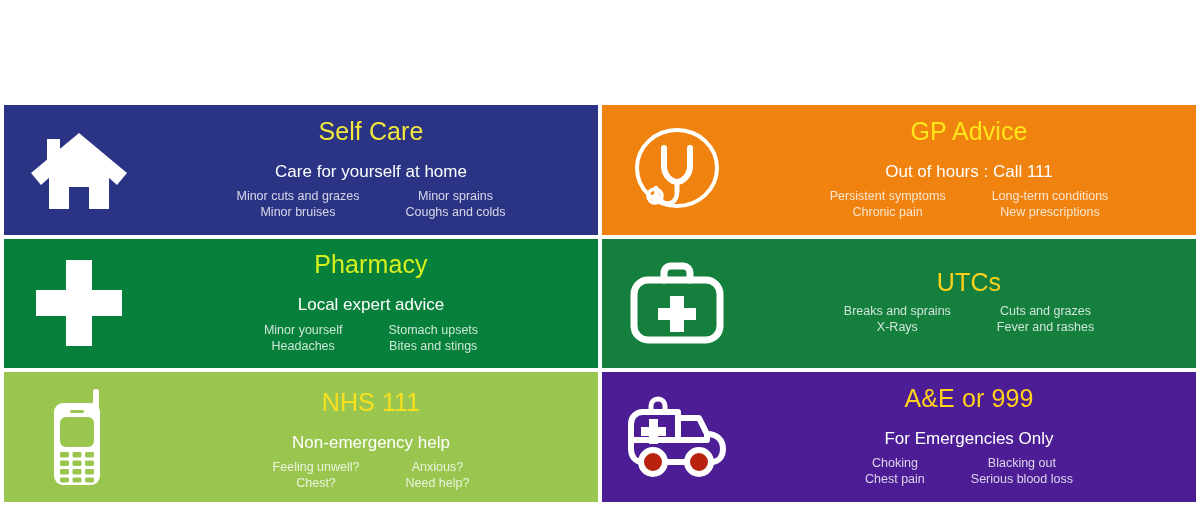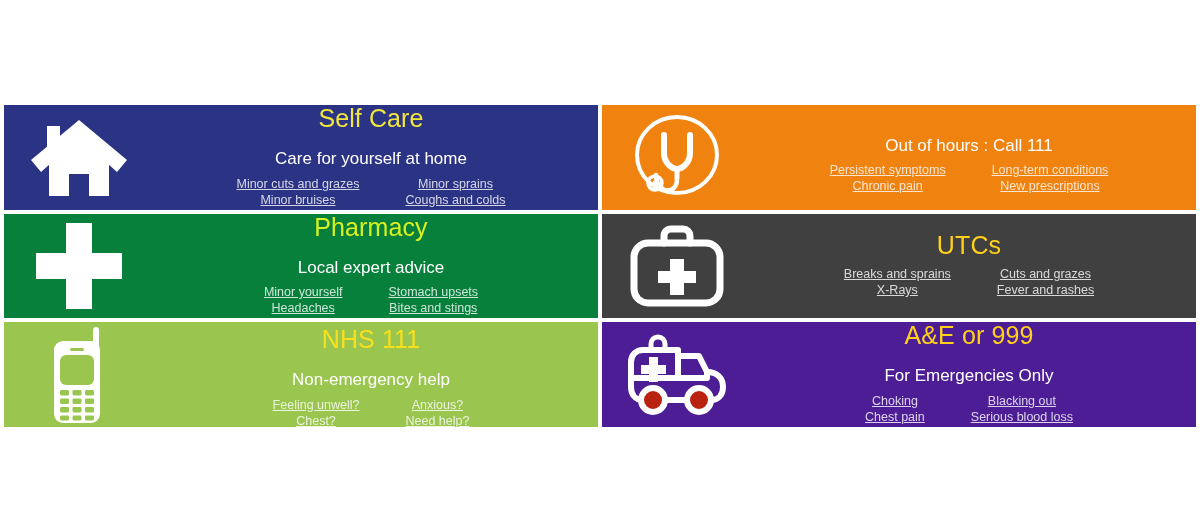--- a/index.html
+++ b/index.html
@@ -11,21 +11,21 @@
     width: 1200px;
     height: 531px;
     font-family: "Liberation Sans", sans-serif;
     overflow: hidden;
   }
   #board {
     position: absolute;
     left: 4px;
     top: 105px;
     width: 1192px;
-    height: 322px;
+    height: 397px;
     display: grid;
     grid-template-columns: 1fr 1fr;
     grid-template-rows: 1fr 1fr 1fr;
     gap: 4px 4px;
   }
   .panel {
     position: relative;
     display: flex;
     align-items: center;
     overflow: hidden;
@@ -73,21 +73,20 @@
     row-gap: 1px;
     justify-content: center;
     align-items: start;
   }
   .sym {
     font-size: 12.5px;
     line-height: 1.28;
     text-align: right;
     white-space: nowrap;
     color: rgba(255,255,255,0.80);
-    text-decoration: underline;
   }
   .sym-col {
     display: flex;
     flex-direction: column;
     align-items: center;
   }
 </style>
 </head>
 <body>
 
@@ -122,20 +121,21 @@
       <svg width="92" height="88" viewBox="0 0 92 88" fill="none" stroke="#ffffff">
         <ellipse cx="46" cy="42" rx="40" ry="38" stroke-width="4"></ellipse>
         <path d="M33 22 L33 40 C33 50 41 56 46 56 C51 56 59 50 59 40 L59 22" stroke-width="6" stroke-linecap="round"></path>
         <path d="M46 56 L46 66" stroke-width="5"></path>
         <path d="M46 66 C46 76 38 80 32 76 C26 72 25 66 25 62" stroke-width="4.5" stroke-linecap="round" fill="none"></path>
         <circle cx="24" cy="70" r="7" stroke-width="3.5"></circle>
         <circle cx="24" cy="70" r="2.6" fill="#ffffff" stroke="none"></circle>
       </svg>
     </div>
     <div class="text-wrap">
+      <div class="p-title" style="color: rgb(255, 230, 26);">GP Advice</div>
       <div class="p-sub">Out of hours : Call 111</div>
       <div class="sym-grid">
         <div class="sym-col">
           <div class="sym">Persistent symptoms</div>
           <div class="sym">Chronic pain</div>
         </div>
         <div class="sym-col">
           <div class="sym">Long-term conditions</div>
           <div class="sym">New prescriptions</div>
         </div>
@@ -158,21 +158,21 @@
           <div class="sym">Headaches</div>
         </div>
         <div class="sym-col">
           <div class="sym">Stomach upsets</div>
           <div class="sym">Bites and stings</div>
         </div>
       </div>
     </div>
   </div>
 
-  <div class="panel" style="background: #404040;">
+  <div class="panel" style="background: #15803d;">
     <div class="icon-wrap">
       <svg width="96" height="86" viewBox="0 0 96 86" fill="none" stroke="#ffffff">
         <path d="M35 20 L35 13 C35 9 38 6 42 6 L54 6 C58 6 61 9 61 13 L61 20" stroke-width="7" stroke-linecap="round"></path>
         <rect x="5" y="20" width="86" height="60" rx="14" stroke-width="7"></rect>
         <polygon points="41,36 55,36 55,48 67,48 67,60 55,60 55,72 41,72 41,60 29,60 29,48 41,48" fill="#ffffff" stroke="none"></polygon>
       </svg>
     </div>
     <div class="text-wrap">
       <div class="p-title" style="color: rgb(255, 209, 26);">UTCs</div>
       <div class="sym-grid">

